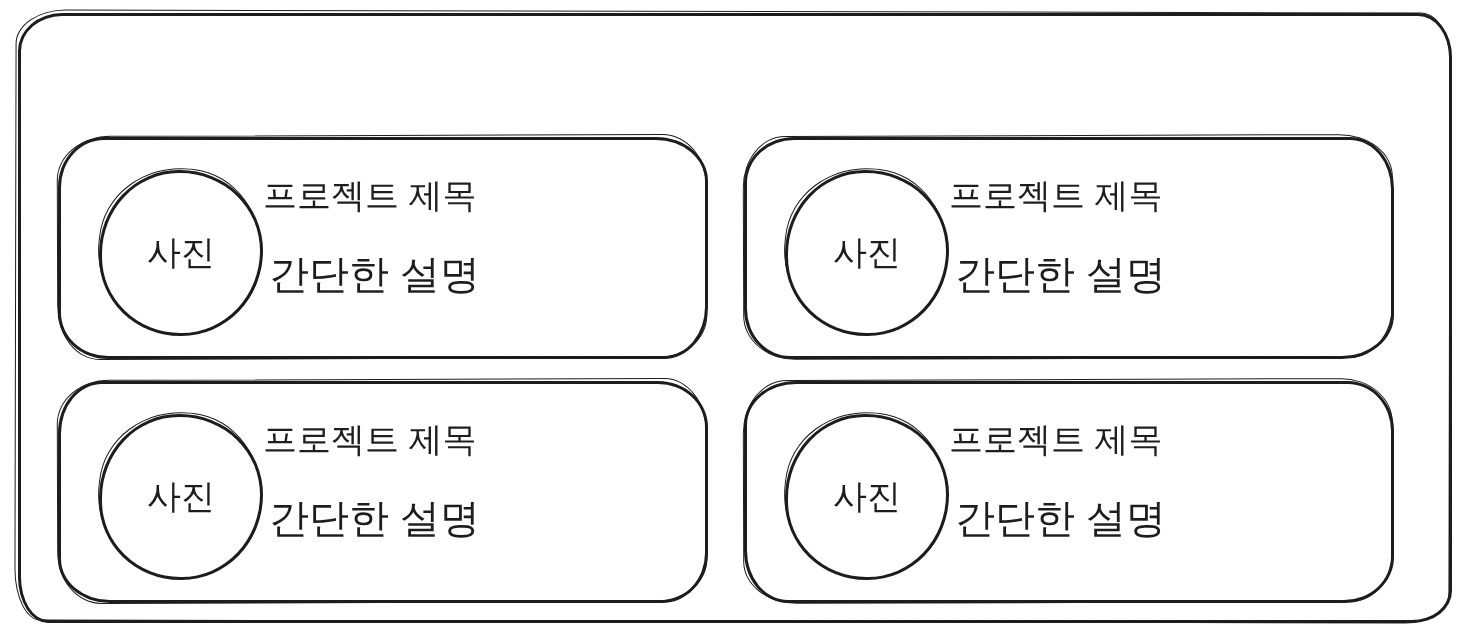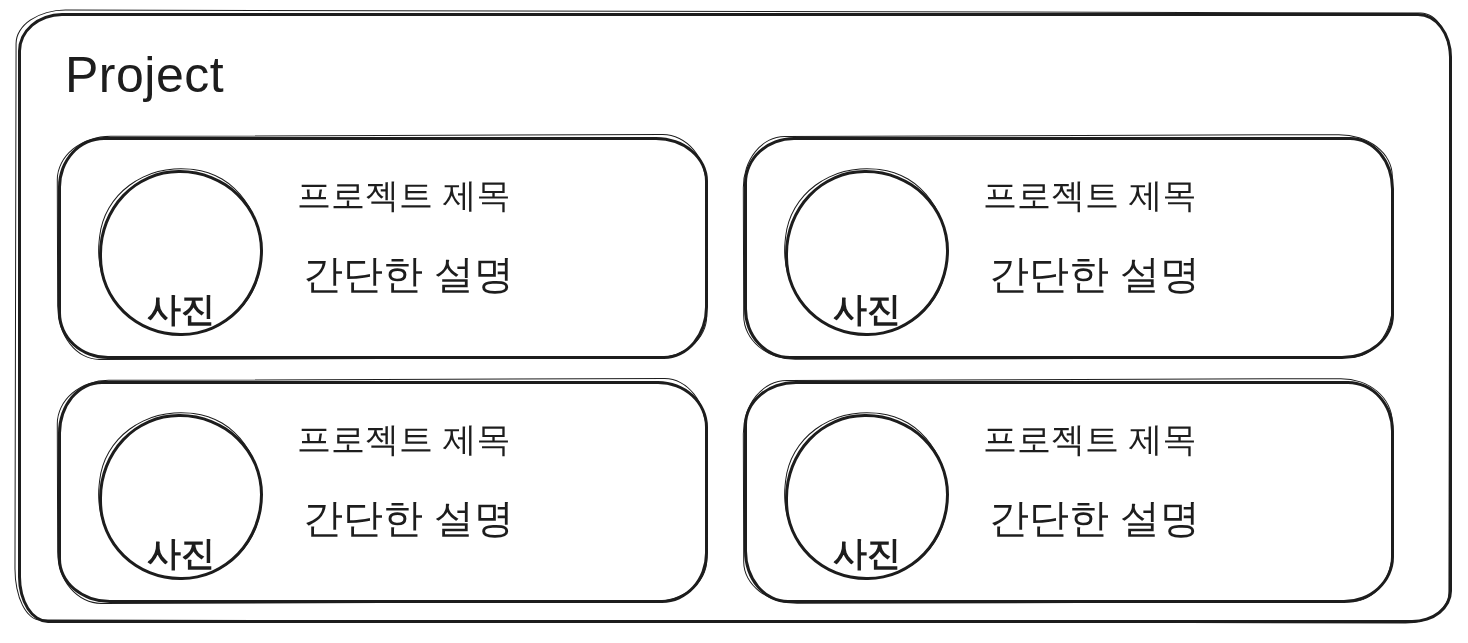--- a/index.html
+++ b/index.html
@@ -79,59 +79,56 @@
   .card:nth-child(4){border-radius:52px 46px 50px 44px / 44px 50px 46px 52px;}
   .card:nth-child(4)::before{border-radius:44px 52px 42px 54px / 54px 44px 52px 42px;}
   
   .circle{
     position:relative;
     width:158px;height:160px;
     flex:0 0 auto;
     border:3px solid var(--stroke);
     border-radius:49% 51% 50% 50% / 51% 49% 52% 48%;
     display:flex;
-    align-items:flex-end;
+    align-items:center;
     justify-content:center;
     margin-top:10px;
-    font-weight:bold;
   }
   .circle::before{
     content:"";
     position:absolute;
     inset:-5px -2px -2px -4px;
     border:1.6px solid var(--stroke);
     border-radius:52% 48% 50% 51% / 47% 53% 49% 52%;
     transform:rotate(6deg);
     pointer-events:none;
   }
   .circle-label{
     font-size:34px;
     color:var(--text);
   }
   .texts{
-    margin-left:34px;
     margin-top:-22px;
   }
   .card-title{
     font-size:34px;
     color:var(--text);
   }
   .card-desc{
     font-size:40px;
     color:var(--text);
     margin-top:28px;
     padding-left:6px;
   }
 </style>
 </head>
 <body>
 
 <div class="canvas">
   <div class="frame">
-    <h1 class="title">Project</h1>
 
     <div class="grid">
 
       <div class="card">
         <div class="circle">
           <span class="circle-label">사진</span>
         </div>
         <div class="texts">
           <div class="card-title">프로젝트 제목</div>
           <div class="card-desc">간단한 설명</div>

